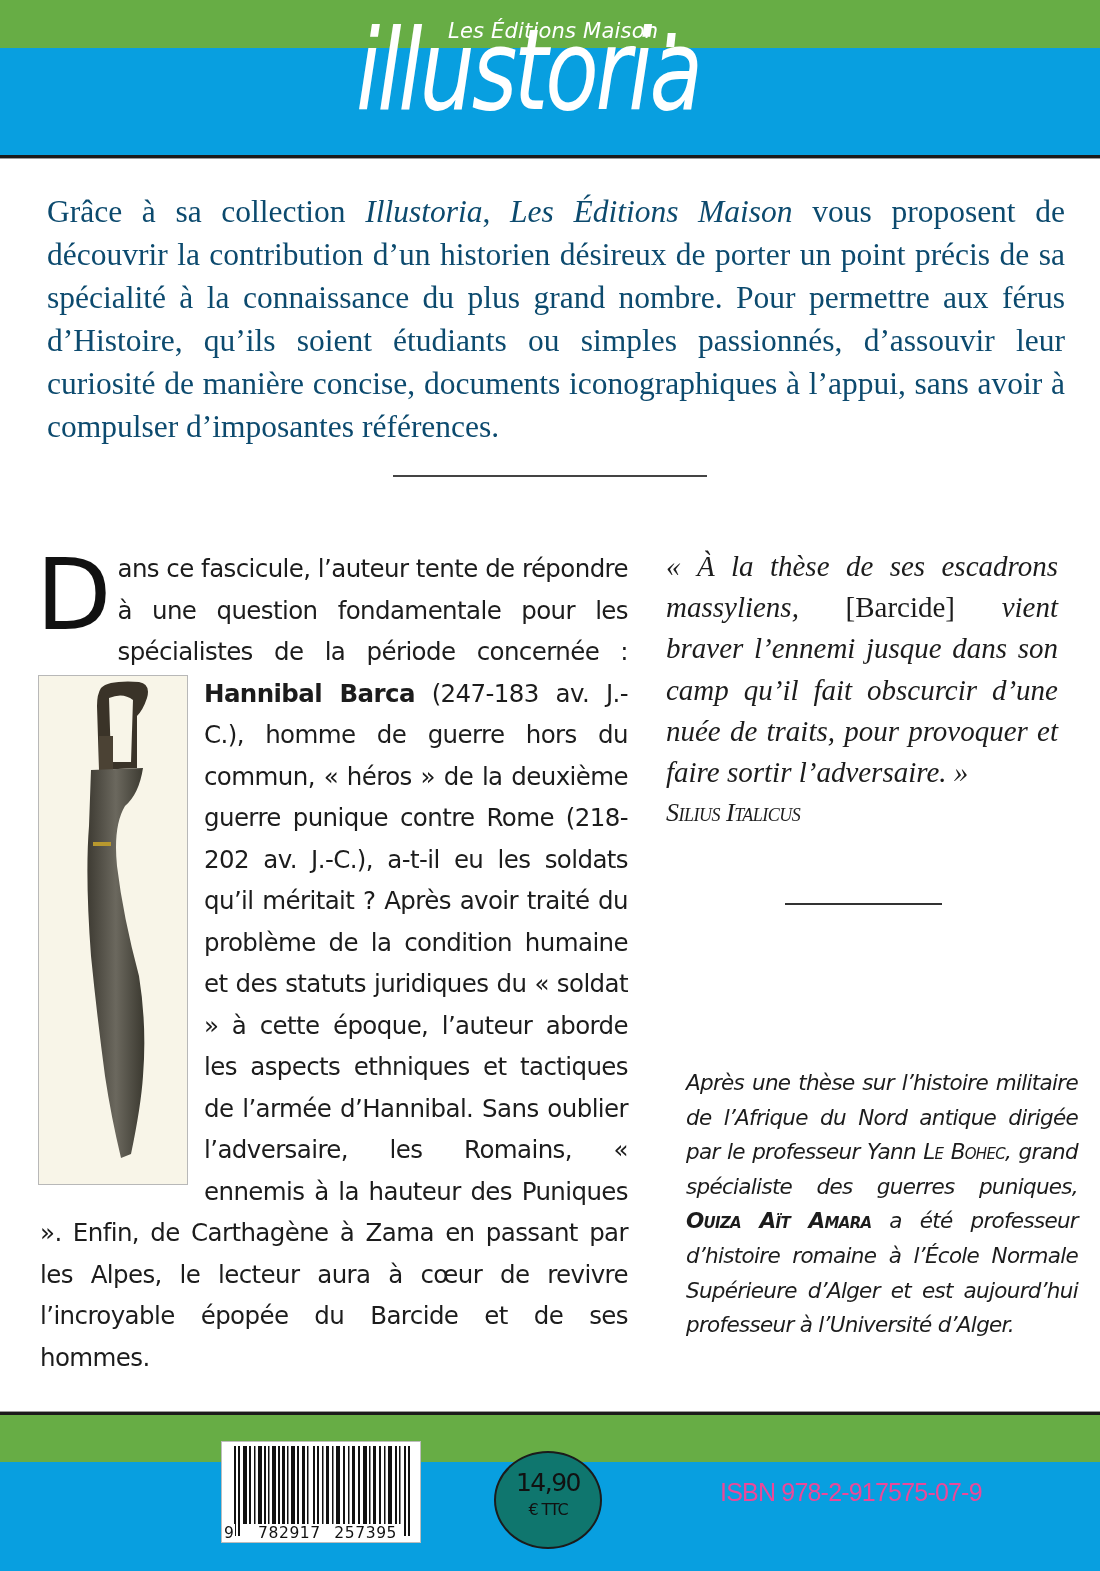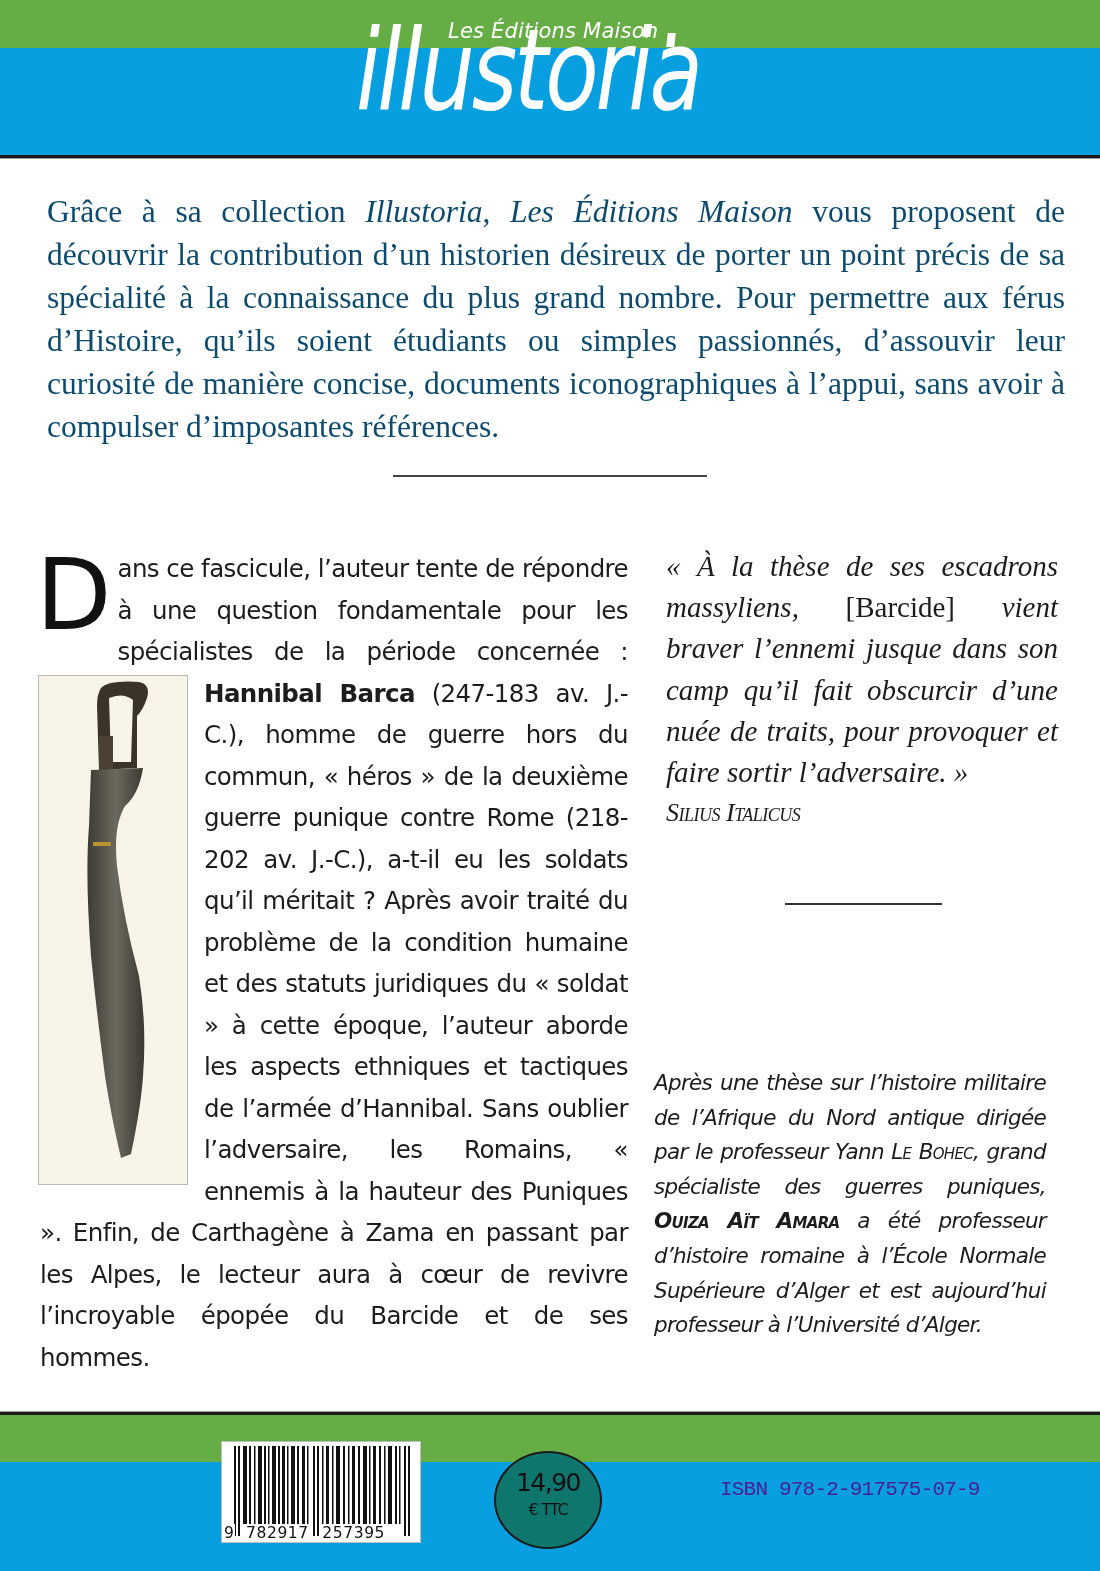--- a/index.html
+++ b/index.html
@@ -62,21 +62,21 @@
   .quote p { margin: 0; }
   .quote .upright { font-style: normal; }
   .quote-author {
     left: 666px; top: 798px; width: 392px; 
     font-family: "Liberation Serif", serif; font-style: italic; font-size: 26px; color: #1c1c1c;
     font-variant: small-caps; letter-spacing: -0.5px;
   }
   .divider-right { left: 785px; top: 903px; width: 157px; height: 2px; background: #333; }
 
   .bio {
-    left: 654px; top: 1066px; width: 392px;
+    left: 686px; top: 1066px; width: 392px;
     font-family: "DejaVu Sans", sans-serif; font-style: italic; font-size: 21.5px; line-height: 34.6px;
     text-align: justify; color: #1c1c1c; letter-spacing: -0.7px;
   }
   .bio p { margin: 0; }
   .bio .sc { font-variant: small-caps; }
   .bio b { font-weight: bold; font-style: italic; }
 
   
   .ftr-line  { left: 0; top: 1412px; width: 1100px; height: 3px; background: #1b1b1b; }
   .ftr-line2 { left: 0; top: 1411px; width: 1100px; height: 1px; background: #9a9a9a; }
@@ -97,22 +97,22 @@
 
   .price {
     left: 494px; top: 1451px; width: 108px; height: 98px; border-radius: 50%;
     background: #0f766e; border: 2px solid #1b1b1b; box-sizing: border-box;
     text-align: center; font-family: "DejaVu Sans", sans-serif; color: #111;
   }
   .price-amount { display: block; font-size: 25px; line-height: 28px; margin-top: 16px; letter-spacing: -1.5px; }
   .price-unit { display: block; font-size: 16px; line-height: 26px; letter-spacing: -1.2px; }
 
   .isbn {
-    left: 720px; top: 1478px; font-family: Liberation Mono, monospace; font-size: 21px;
-    color: #4c1d95; letter-spacing: -0.8px; white-space: nowrap;
+    left: 720px; top: 1478px; font-family: Liberation Sans, sans-serif; font-size: 25px;
+    color: #ec4899; letter-spacing: -0.8px; white-space: nowrap;
   }
 </style>
 </head>
 <body>
 
 <div class="abs hdr-green"></div>
 <div class="abs hdr-blue"></div>
 <div class="abs hdr-line"></div>
 <div class="abs hdr-line2"></div>
 <div class="abs brand">illustoria</div>
@@ -199,21 +199,21 @@
       <rect x="152" y="0" width="1.5" height="78"></rect>
         <rect x="156" y="0" width="4" height="78"></rect>
       <rect x="163" y="0" width="2" height="78"></rect>
         <rect x="167" y="0" width="1.5" height="78"></rect>
       <rect x="172" y="0" width="2" height="90"></rect>
         <rect x="176" y="0" width="2" height="90"></rect>
     </g>
   </svg>
   <div class="barcode-digits">
     <span>9</span>
-    <span style="margin-left:4px">782917</span>
+    <span style="margin-left:16px">782917</span>
     <span style="margin-left:6px">257395</span>
   </div>
 </div>
 
 <div class="abs price">
   <span class="price-amount">14,90</span>
   <span class="price-unit">€ TTC</span>
 </div>
 
 <div class="abs isbn">ISBN 978-2-917575-07-9</div>

